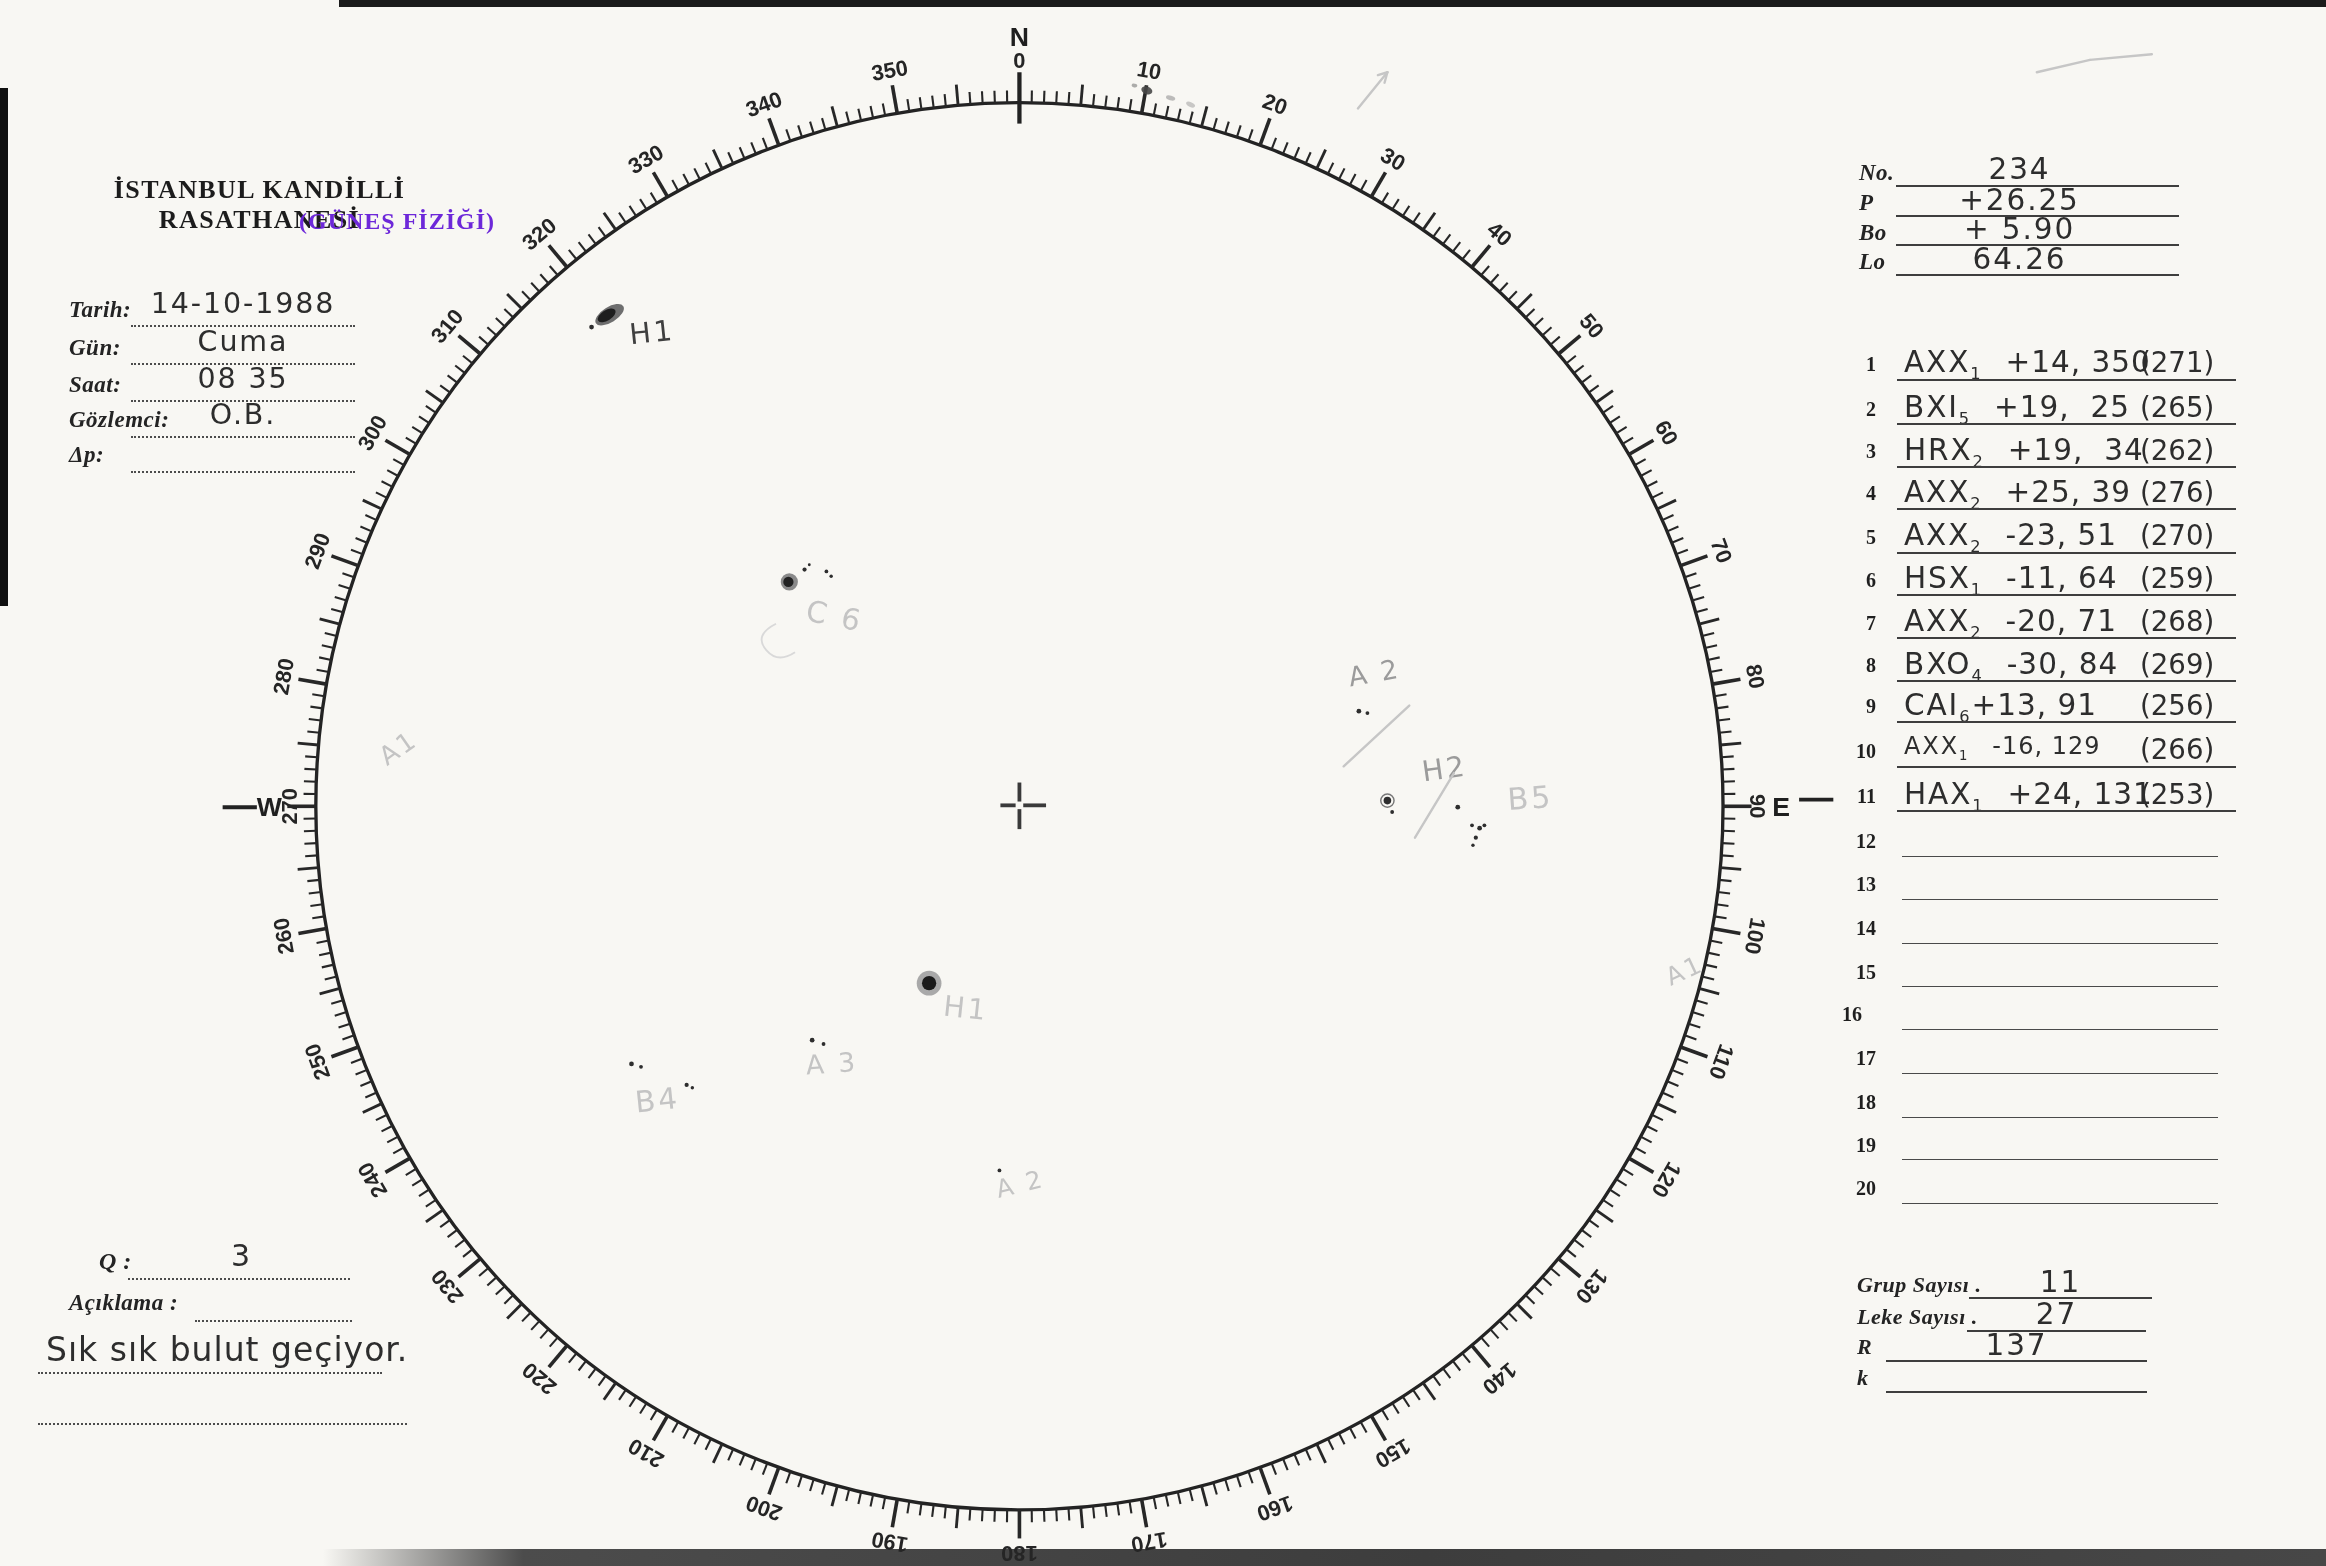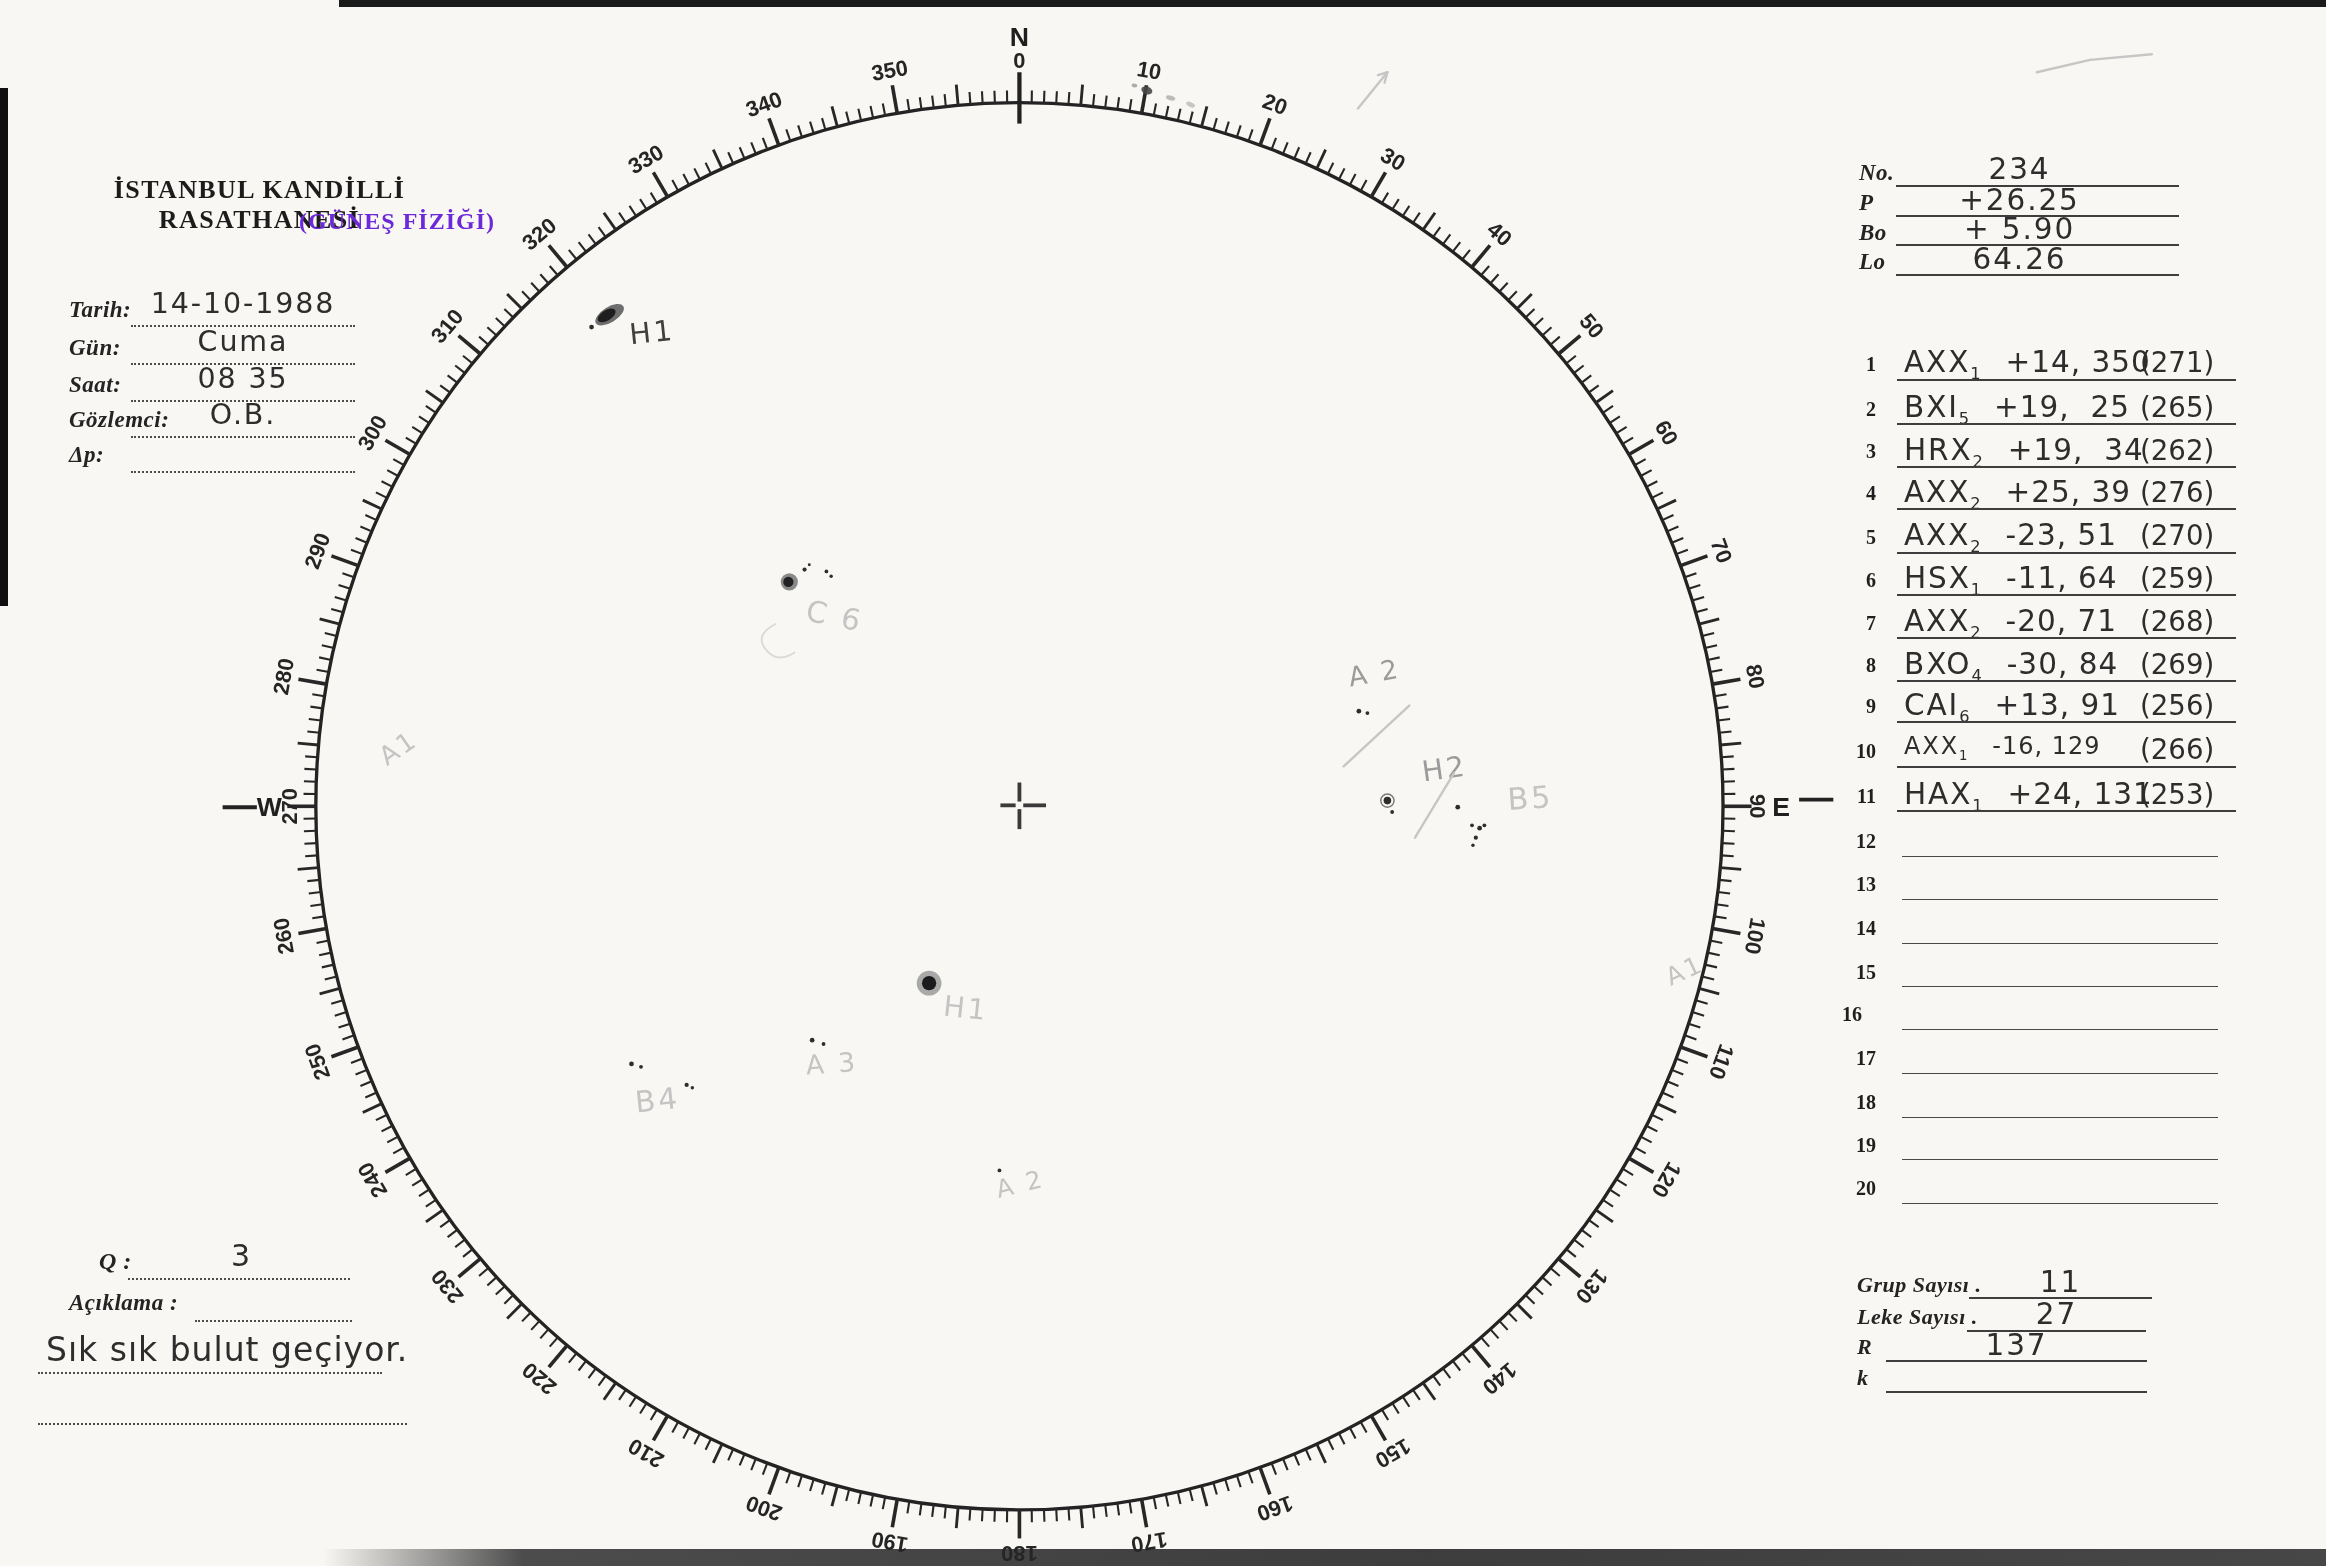--- a/index.html
+++ b/index.html
@@ -566,21 +566,21 @@
       <div class="abs soll" style="left:1897px;top:594px;width:339px"></div>
       <div class="abs num" style="left:1828px;top:612px;width:48px;text-align:right">7</div>
       <div class="abs hw" style="left:1904px;top:604px;font-size:29.5px;letter-spacing:1.9px;white-space:pre">AXX<sub>2</sub><span style="margin-left:23px;letter-spacing:1px">-20, 71</span></div>
       <div class="abs hw" style="left:2140px;top:605px;font-size:27.6px">(268)</div>
       <div class="abs soll" style="left:1897px;top:637px;width:339px"></div>
       <div class="abs num" style="left:1828px;top:654px;width:48px;text-align:right">8</div>
       <div class="abs hw" style="left:1904px;top:647px;font-size:29.5px;letter-spacing:1.9px;white-space:pre">BXO<sub>4</sub><span style="margin-left:23px;letter-spacing:1px">-30, 84</span></div>
       <div class="abs hw" style="left:2140px;top:648px;font-size:27.6px">(269)</div>
       <div class="abs soll" style="left:1897px;top:680px;width:339px"></div>
       <div class="abs num" style="left:1828px;top:695px;width:48px;text-align:right">9</div>
-      <div class="abs hw" style="left:1904px;top:688px;font-size:29.5px;letter-spacing:1.9px;white-space:pre">CAI<sub>6</sub><span style="margin-left:23px;letter-spacing:1px">+13, 91</span></div>
+      <div class="abs hw" style="left:1904px;top:688px;font-size:29.5px;letter-spacing:1.9px;white-space:pre">CAI<sub>6</sub><span style="letter-spacing:1px">+13, 91</span></div>
       <div class="abs hw" style="left:2140px;top:689px;font-size:27.6px">(256)</div>
       <div class="abs soll" style="left:1897px;top:721px;width:339px"></div>
       <div class="abs num" style="left:1828px;top:740px;width:48px;text-align:right">10</div>
       <div class="abs hw" style="left:1904px;top:732px;font-size:24px;letter-spacing:1.9px;white-space:pre">AXX<sub>1</sub><span style="margin-left:23px;letter-spacing:1px">-16, 129</span></div>
       <div class="abs hw" style="left:2140px;top:733px;font-size:27.6px">(266)</div>
       <div class="abs soll" style="left:1897px;top:766px;width:339px"></div>
       <div class="abs num" style="left:1828px;top:785px;width:48px;text-align:right">11</div>
       <div class="abs hw" style="left:1904px;top:777px;font-size:29.5px;letter-spacing:1.9px;white-space:pre">HAX<sub>1</sub><span style="margin-left:23px;letter-spacing:1px">+24, 131</span></div>
       <div class="abs hw" style="left:2140px;top:778px;font-size:27.6px">(253)</div>
       <div class="abs soll" style="left:1897px;top:810px;width:339px"></div>

